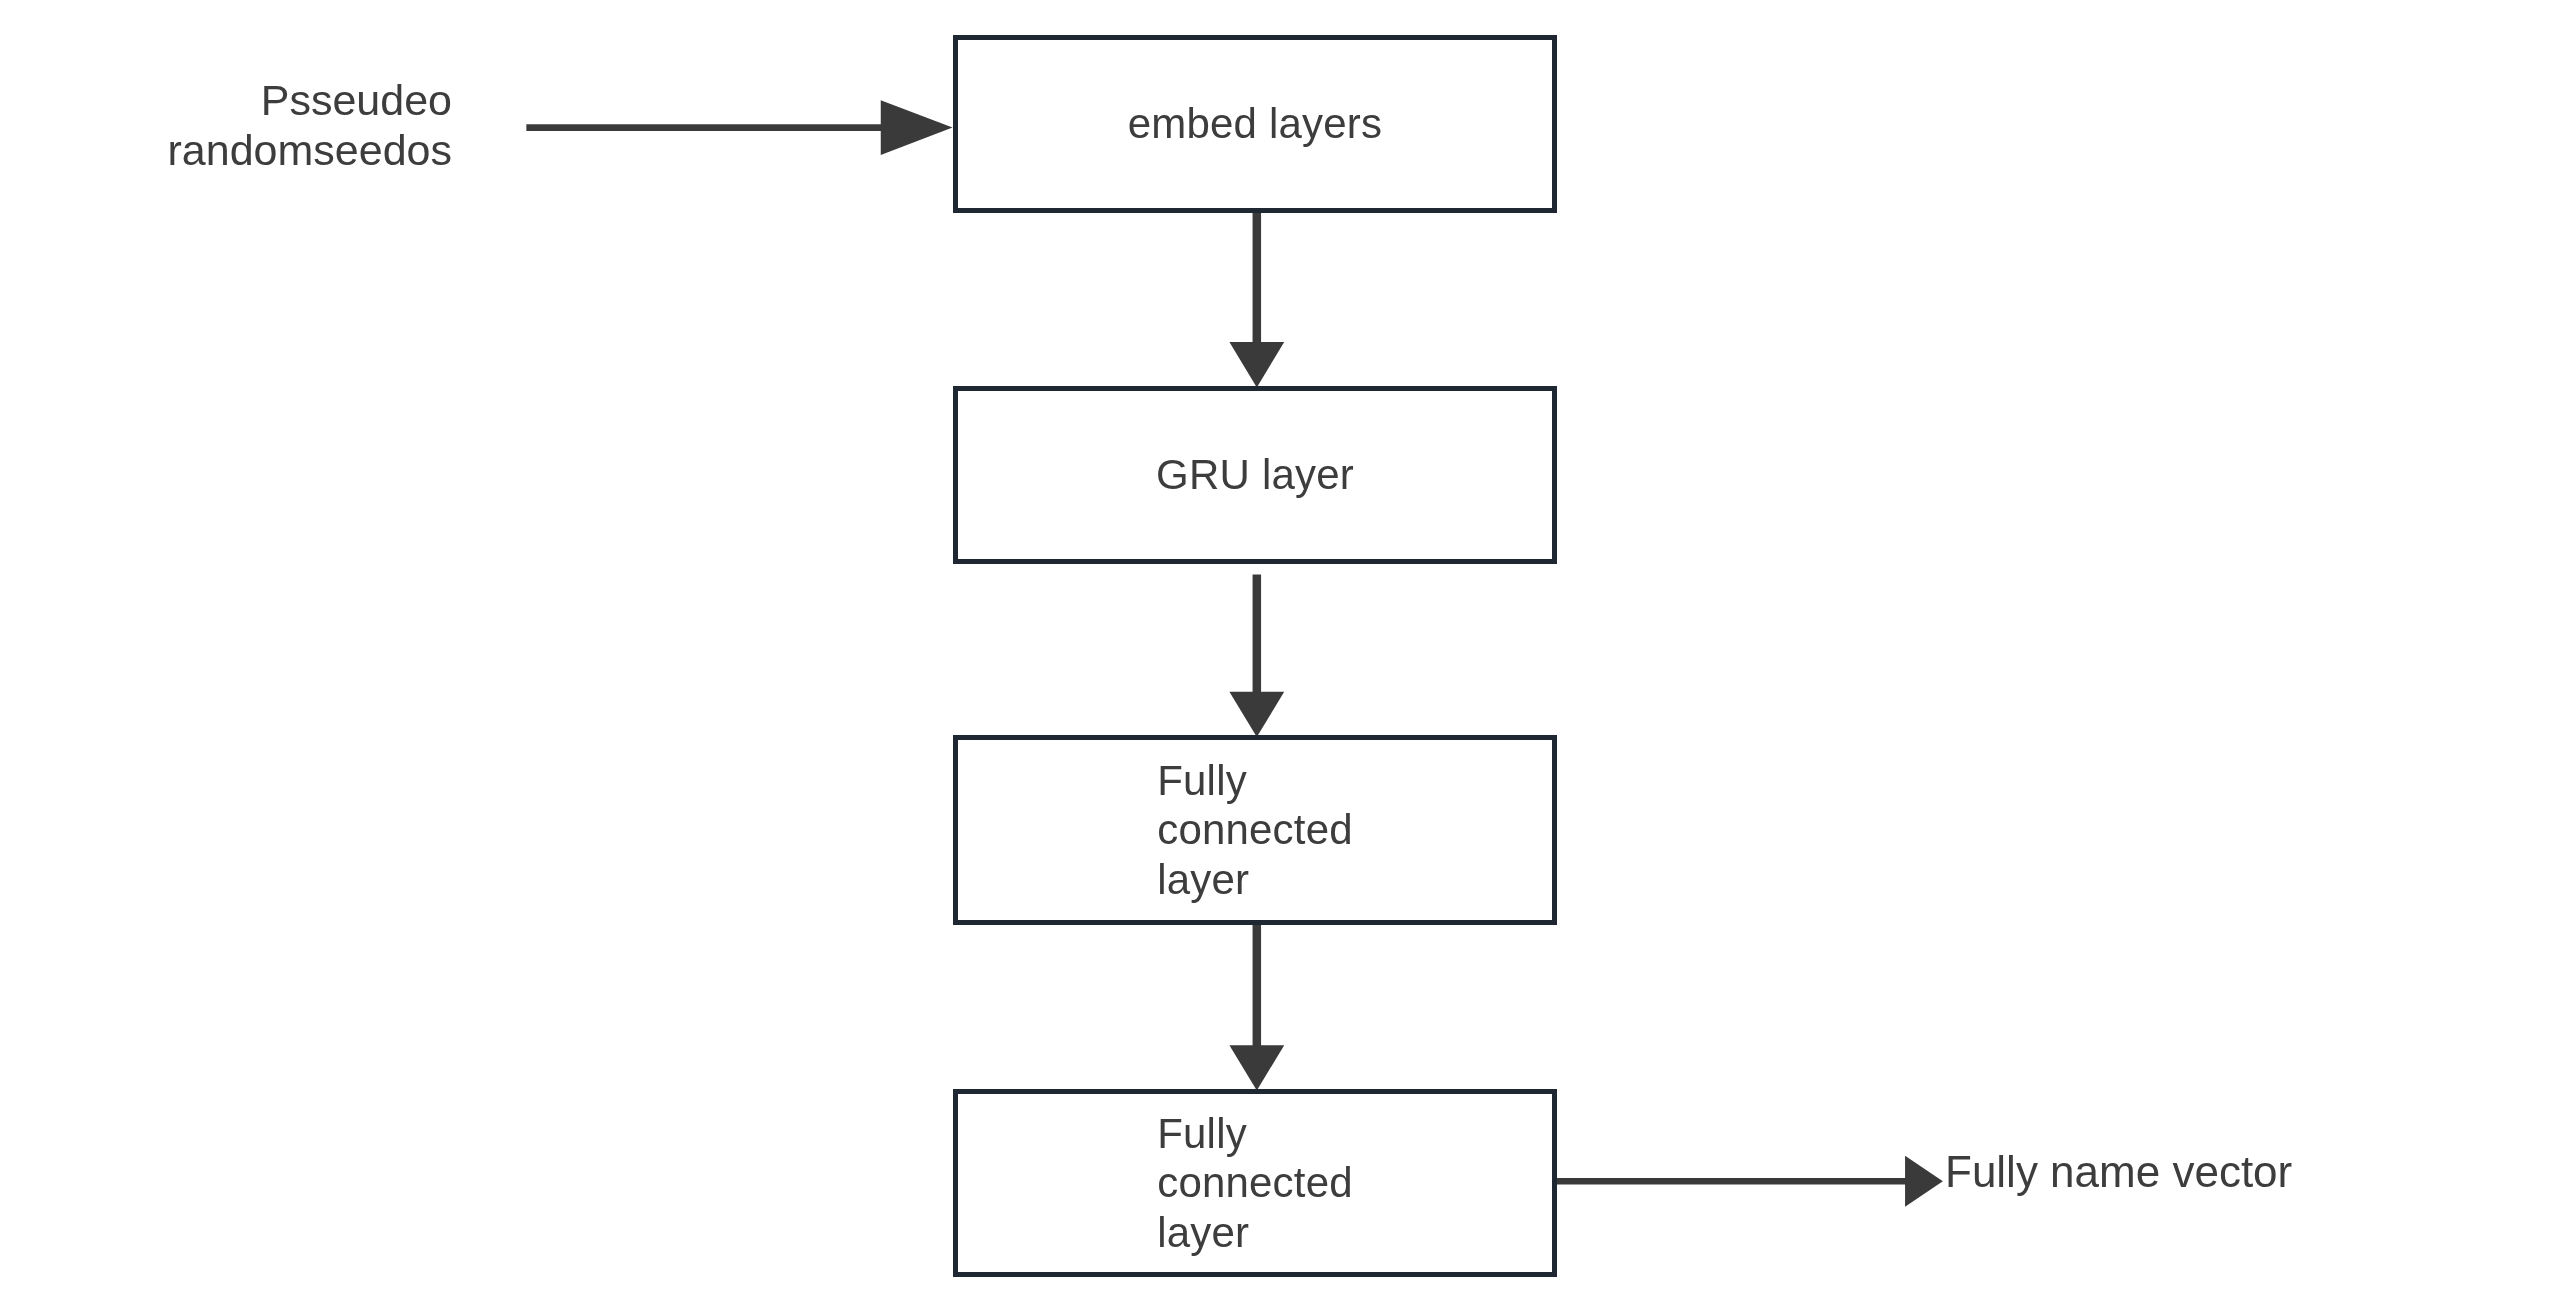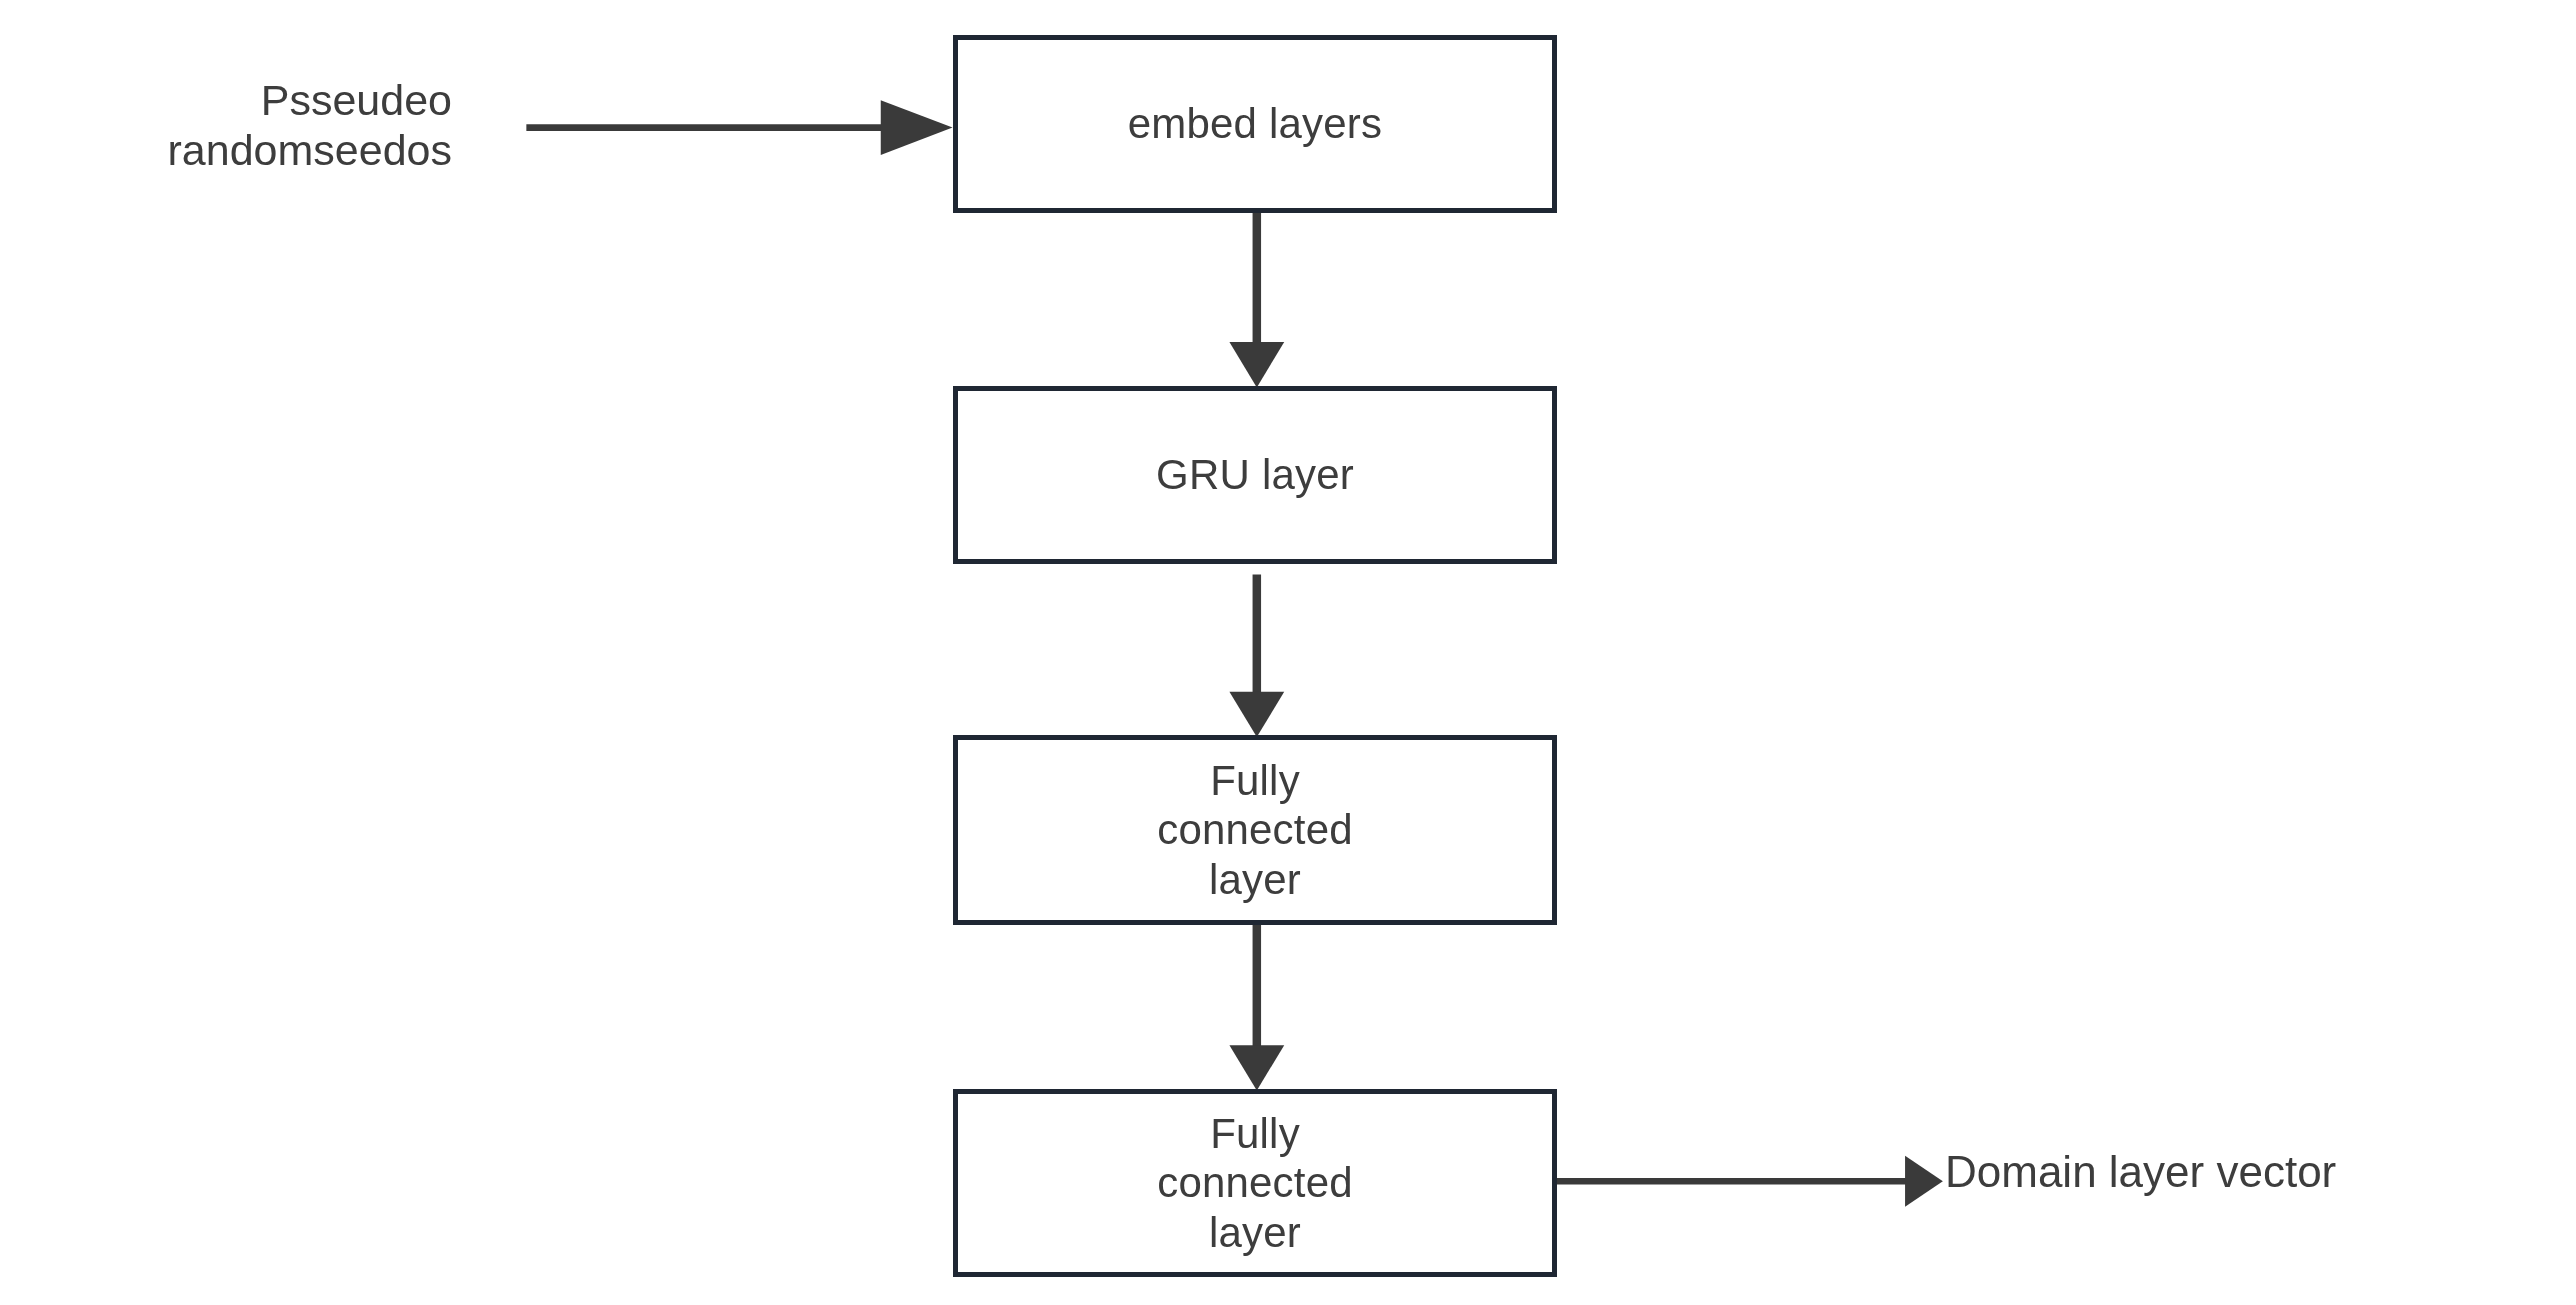--- a/index.html
+++ b/index.html
@@ -27,21 +27,20 @@
   }
   
   .node {
     position: absolute;
     box-sizing: border-box;
     background: #ffffff;
     border: 5.7px solid #1f2733;
     display: flex;
     align-items: center;
     justify-content: center;
-    text-align: center;
   }
   .node-label {
     color: #3d3d3d;
     font-family: "Liberation Sans", sans-serif;
     font-size: 42px;
     line-height: 1.17;
     letter-spacing: 0.2px;
     white-space: pre-line;
     font-weight: 400;
   }
@@ -131,16 +130,16 @@
 connected
 layer</span>
   </div>
 
   <div class="node" id="node-fc2">
     <span class="node-label">Fully
 connected
 layer</span>
   </div>
 
-  <div class="free-label" id="label-output">Domain layer vector</div>
+  <div class="free-label" id="label-output">Fully name vector</div>
 
 </div>
 
 
 </body></html>

